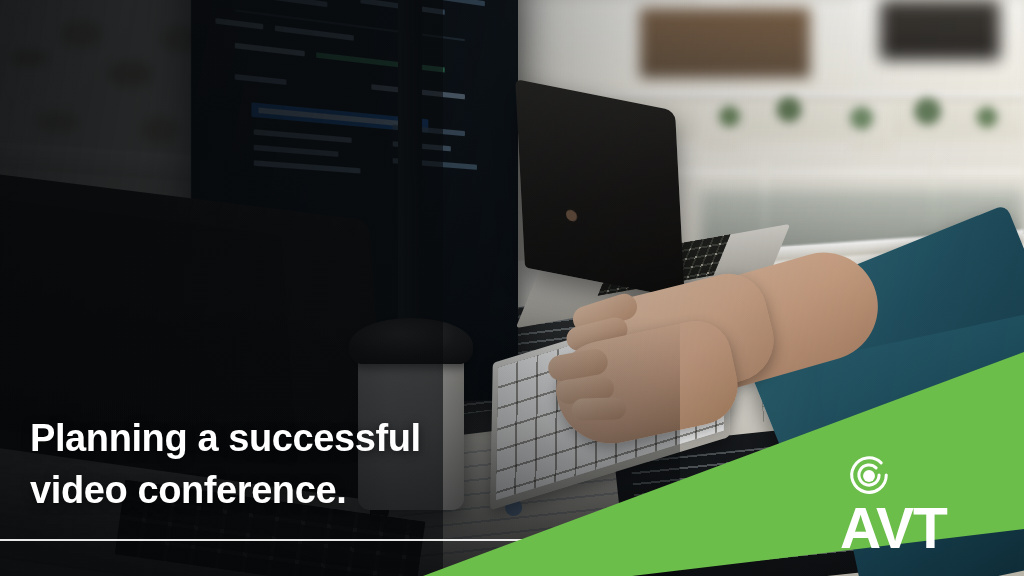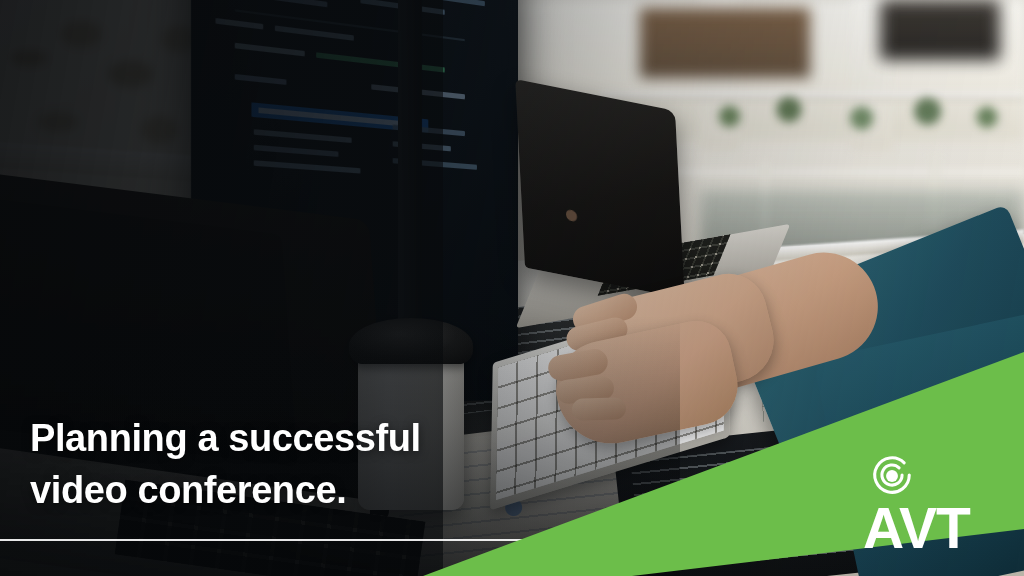--- a/index.html
+++ b/index.html
@@ -347,21 +347,21 @@
 
   .green-band{
     position:absolute;left:0;top:0;width:1024px;height:576px;
     pointer-events:none;
   }
   .green-band svg{display:block;}
 
   .logo{
     position:absolute;left:840px;top:452px;
     width:160px;height:104px;
-    display:flex;flex-direction:column;align-items:flex-start;margin-left:23px;
+    display:flex;flex-direction:column;align-items:flex-start;
   }
   .logo-mark{width:46px;height:46px;margin-left:6px;}
   .logo-text{
     color:#ffffff;
     font-size:57px;
     font-weight:700;
     letter-spacing:-1px;
     line-height:56px;
     margin-top:2px;
     font-family:"Liberation Sans", sans-serif;

